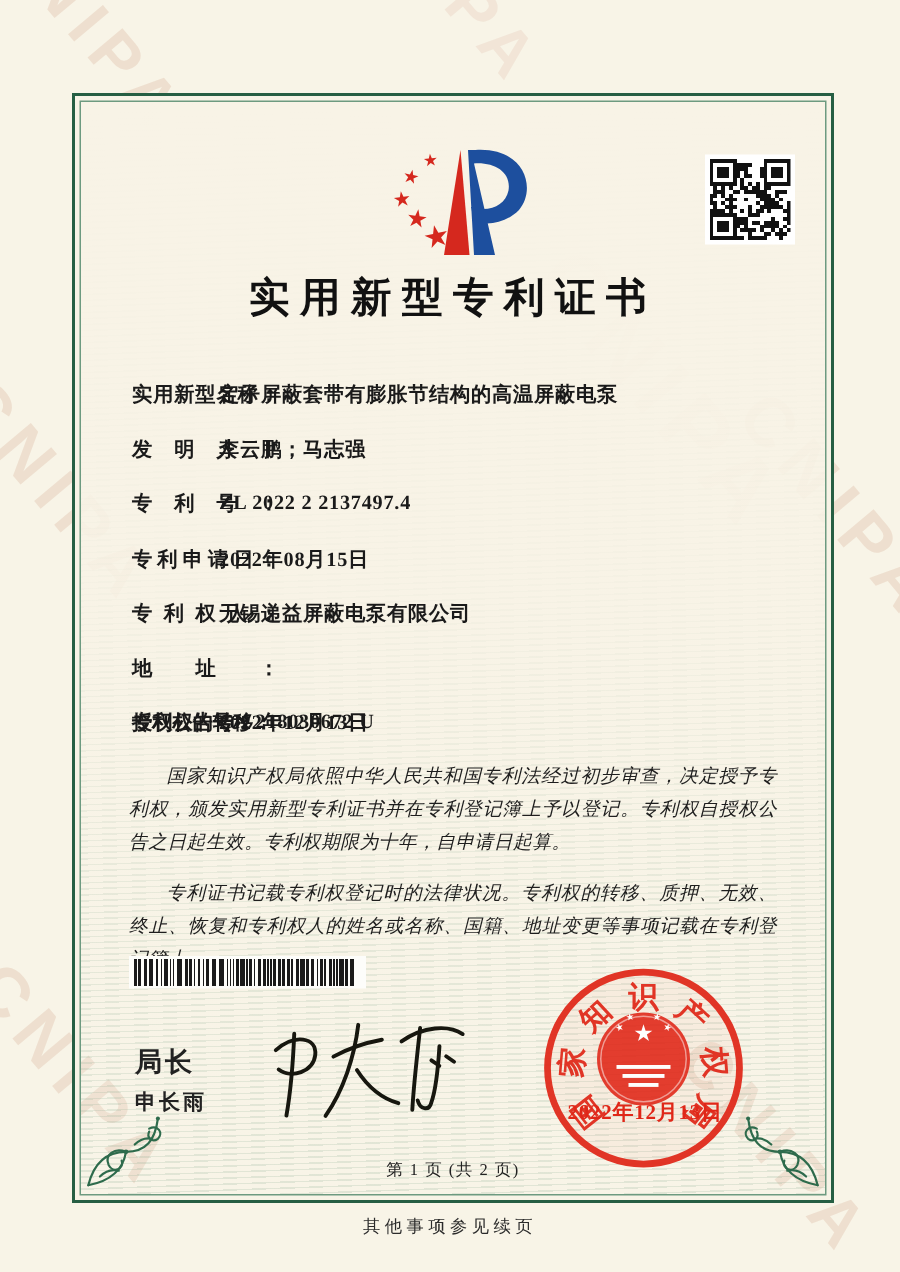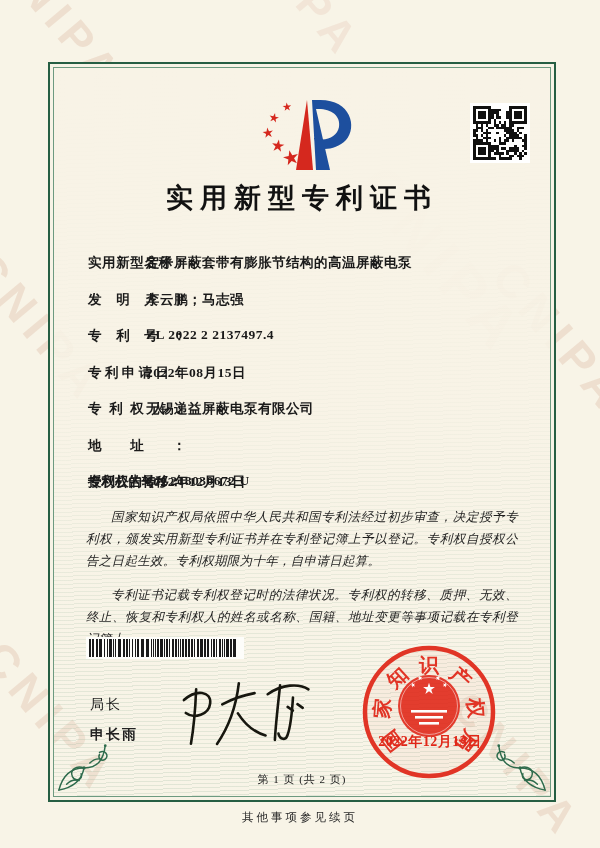--- a/index.html
+++ b/index.html
@@ -48,21 +48,21 @@
   .grant .flabel2{display:inline-block;}
   .grant .gap{display:inline-block;width:52px;}
   
   .paras{left:24px;top:430px;width:456px;font-size:12.5px;line-height:22px;
     font-style:italic;color:#1e1e1e;letter-spacing:0.3px;}
   .paras p{position:static;margin:12px;text-indent:2em;text-align:justify;}
   
   .barcode{left:36px;top:573px;width:158px;height:22px;}
   
   .director-title{left:40px;top:632px;font-family:"Liberation Sans","DejaVu Sans",sans-serif;
-    font-size:14px;font-weight:400;color:#222;letter-spacing:2px;}
+    font-size:18px;font-weight:700;color:#222;letter-spacing:2px;}
   .director-name{left:40px;top:662px;font-family:"Liberation Sans","DejaVu Sans",sans-serif;
     font-size:14px;font-weight:700;color:#222;letter-spacing:2px;}
   .signature{left:108px;top:606px;width:170px;height:88px;transform:rotate(-4deg);}
   
   .seal{left:307px;top:576px;width:144px;height:144px;opacity:0.93;}
   .seal-date{
     left:318px;top:669px;width:124px;text-align:center;
     font-size:14px;font-weight:700;color:#e02718;letter-spacing:0.5px;white-space:nowrap;
   }
   

